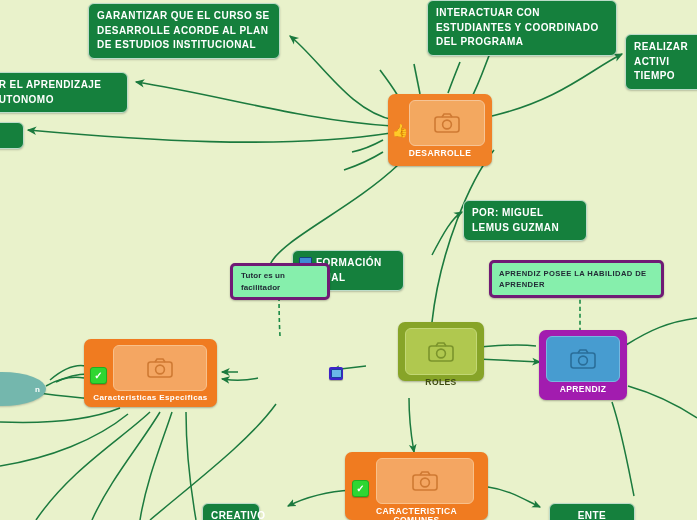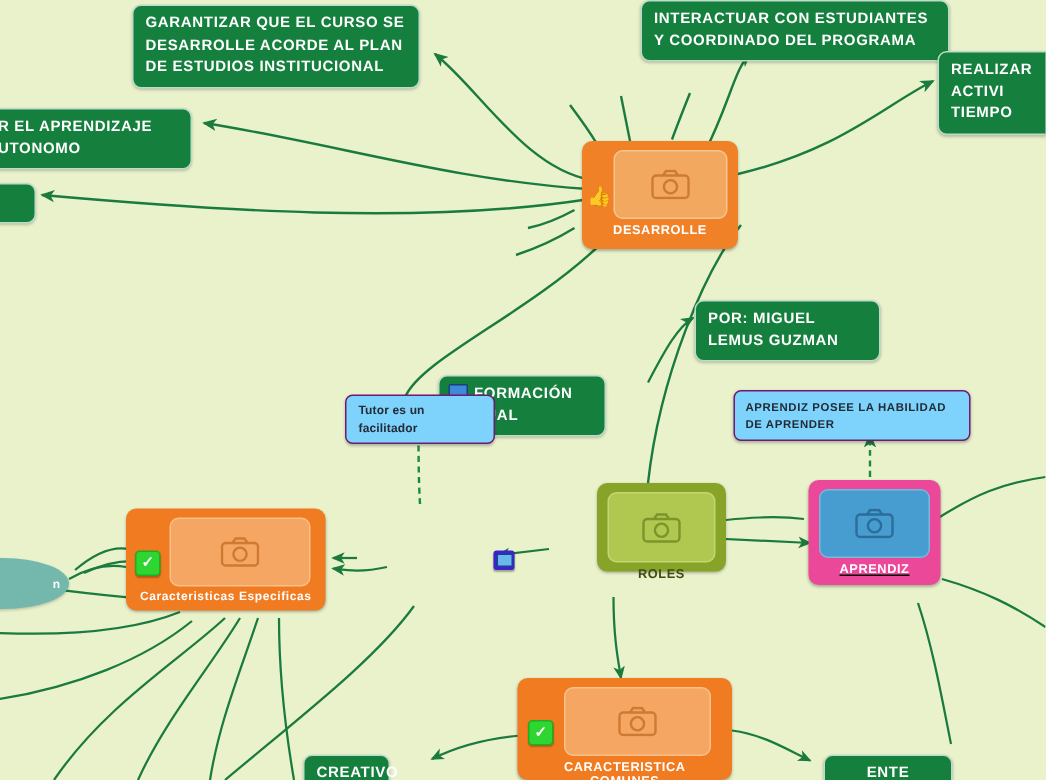--- a/index.html
+++ b/index.html
@@ -53,22 +53,22 @@
     line-height:1.45;
     padding:5px 8px;
     box-shadow:0 1px 2px rgba(0,0,0,.22);
     text-transform:uppercase;
   }
 
   
   .notebox{
     position:absolute;
     box-sizing:border-box;
-    background:#7dd3fc;
-    border:1px solid #701a75;
+    background:#86efac;
+    border:3px solid #701a75;
     border-radius:5px;
     color:#222b36;
     font-size:7.6px;
     font-weight:bold;
     letter-spacing:.4px;
     line-height:1.45;
     padding:5px 7px;
     box-shadow:0 1px 2px rgba(0,0,0,.25);
     text-transform:uppercase;
   }
@@ -203,21 +203,21 @@
       <path d="M612,402 C622,432 628,466 634,496"></path>
 
       <path d="M456,350 C500,344 520,344 536,346"></path>
 
       <path d="M56,382 C68,376 78,374 88,374"></path>
     </g>
   </svg>
 
   <div class="leaf" style="left:88px;top:3px;width:192px;">GARANTIZAR QUE EL CURSO SE DESARROLLE ACORDE AL PLAN DE ESTUDIOS INSTITUCIONAL</div>
 
-  <div class="leaf" style="left:427px;top:0px;width:206px;">INTERACTUAR CON ESTUDIANTES Y COORDINADO DEL PROGRAMA</div>
+  <div class="leaf" style="left:427px;top:0px;width:190px;">INTERACTUAR CON ESTUDIANTES Y COORDINADO DEL PROGRAMA</div>
 
   <div class="leaf" style="left:625px;top:34px;width:95px;">REALIZAR ACTIVI TIEMPO</div>
 
   <div class="leaf" style="left:-18px;top:72px;width:146px;">AR EL APRENDIZAJE AUTONOMO</div>
 
   <div class="leaf" style="left:-24px;top:122px;width:48px;">TE</div>
 
   <div class="leaf" style="left:463px;top:200px;width:124px;">POR: MIGUEL LEMUS GUZMAN</div>
 
   <div class="leaf" style="left:292px;top:250px;width:112px;padding-left:6px;">
@@ -225,21 +225,21 @@
   </div>
 
   <div class="leaf" style="left:202px;top:503px;width:58px;text-align:center;">CREATIVO</div>
 
   <div class="leaf" style="left:549px;top:503px;width:86px;text-align:center;">ENTE RECEPTIVO</div>
 
   <div class="ellipse" style="left:-42px;top:372px;width:88px;height:34px;">n</div>
 
   <div class="notebox plain" style="left:230px;top:263px;width:100px;">Tutor es un facilitador</div>
 
-  <div class="notebox" style="left:489px;top:260px;width:158px;">APRENDIZ POSEE LA HABILIDAD DE APRENDER</div>
+  <div class="notebox" style="left:489px;top:260px;width:175px;">APRENDIZ POSEE LA HABILIDAD DE APRENDER</div>
 
   <div class="node imgnode" style="left:388px;top:94px;width:104px;height:72px;background:#f08127;">
     <div class="thumb" style="margin-left:14px;width:76px;height:46px;background:#f3a860;border:1px solid #f6c495;">
       <svg class="cam" width="26" height="20" viewBox="0 0 26 20">
         <rect x="1" y="4" width="24" height="15" rx="2.5" fill="none" stroke="#cf7a33" stroke-width="1.6"></rect>
         <path d="M8,4 L10,1 L16,1 L18,4" fill="none" stroke="#cf7a33" stroke-width="1.6"></path>
         <circle cx="13" cy="11.5" r="4.4" fill="none" stroke="#cf7a33" stroke-width="1.6"></circle>
       </svg>
     </div>
     <span class="cap">DESARROLLE</span>
@@ -254,21 +254,21 @@
     <div class="thumb" style="width:72px;height:47px;background:#b0c84f;border:1px solid #c2d774;">
       <svg class="cam" width="26" height="20" viewBox="0 0 26 20">
         <rect x="1" y="4" width="24" height="15" rx="2.5" fill="none" stroke="#7b942c" stroke-width="1.6"></rect>
         <path d="M8,4 L10,1 L16,1 L18,4" fill="none" stroke="#7b942c" stroke-width="1.6"></path>
         <circle cx="13" cy="11.5" r="4.4" fill="none" stroke="#7b942c" stroke-width="1.6"></circle>
       </svg>
     </div>
     <span class="cap" style="color:#3f4c12;">ROLES</span>
   </div>
 
-  <div class="node imgnode" style="left:539px;top:320px;width:88px;height:70px;background:#ec4899;text-decoration:underline;">
+  <div class="node imgnode" style="left:539px;top:330px;width:88px;height:70px;background:#a21caf;">
     <div class="thumb" style="width:74px;height:46px;background:#479cd0;border:1px solid #76b8df;">
       <svg class="cam" width="26" height="20" viewBox="0 0 26 20">
         <rect x="1" y="4" width="24" height="15" rx="2.5" fill="none" stroke="#2a6e99" stroke-width="1.6"></rect>
         <path d="M8,4 L10,1 L16,1 L18,4" fill="none" stroke="#2a6e99" stroke-width="1.6"></path>
         <circle cx="13" cy="11.5" r="4.4" fill="none" stroke="#2a6e99" stroke-width="1.6"></circle>
       </svg>
     </div>
     <span class="cap">APRENDIZ</span>
   </div>
 

